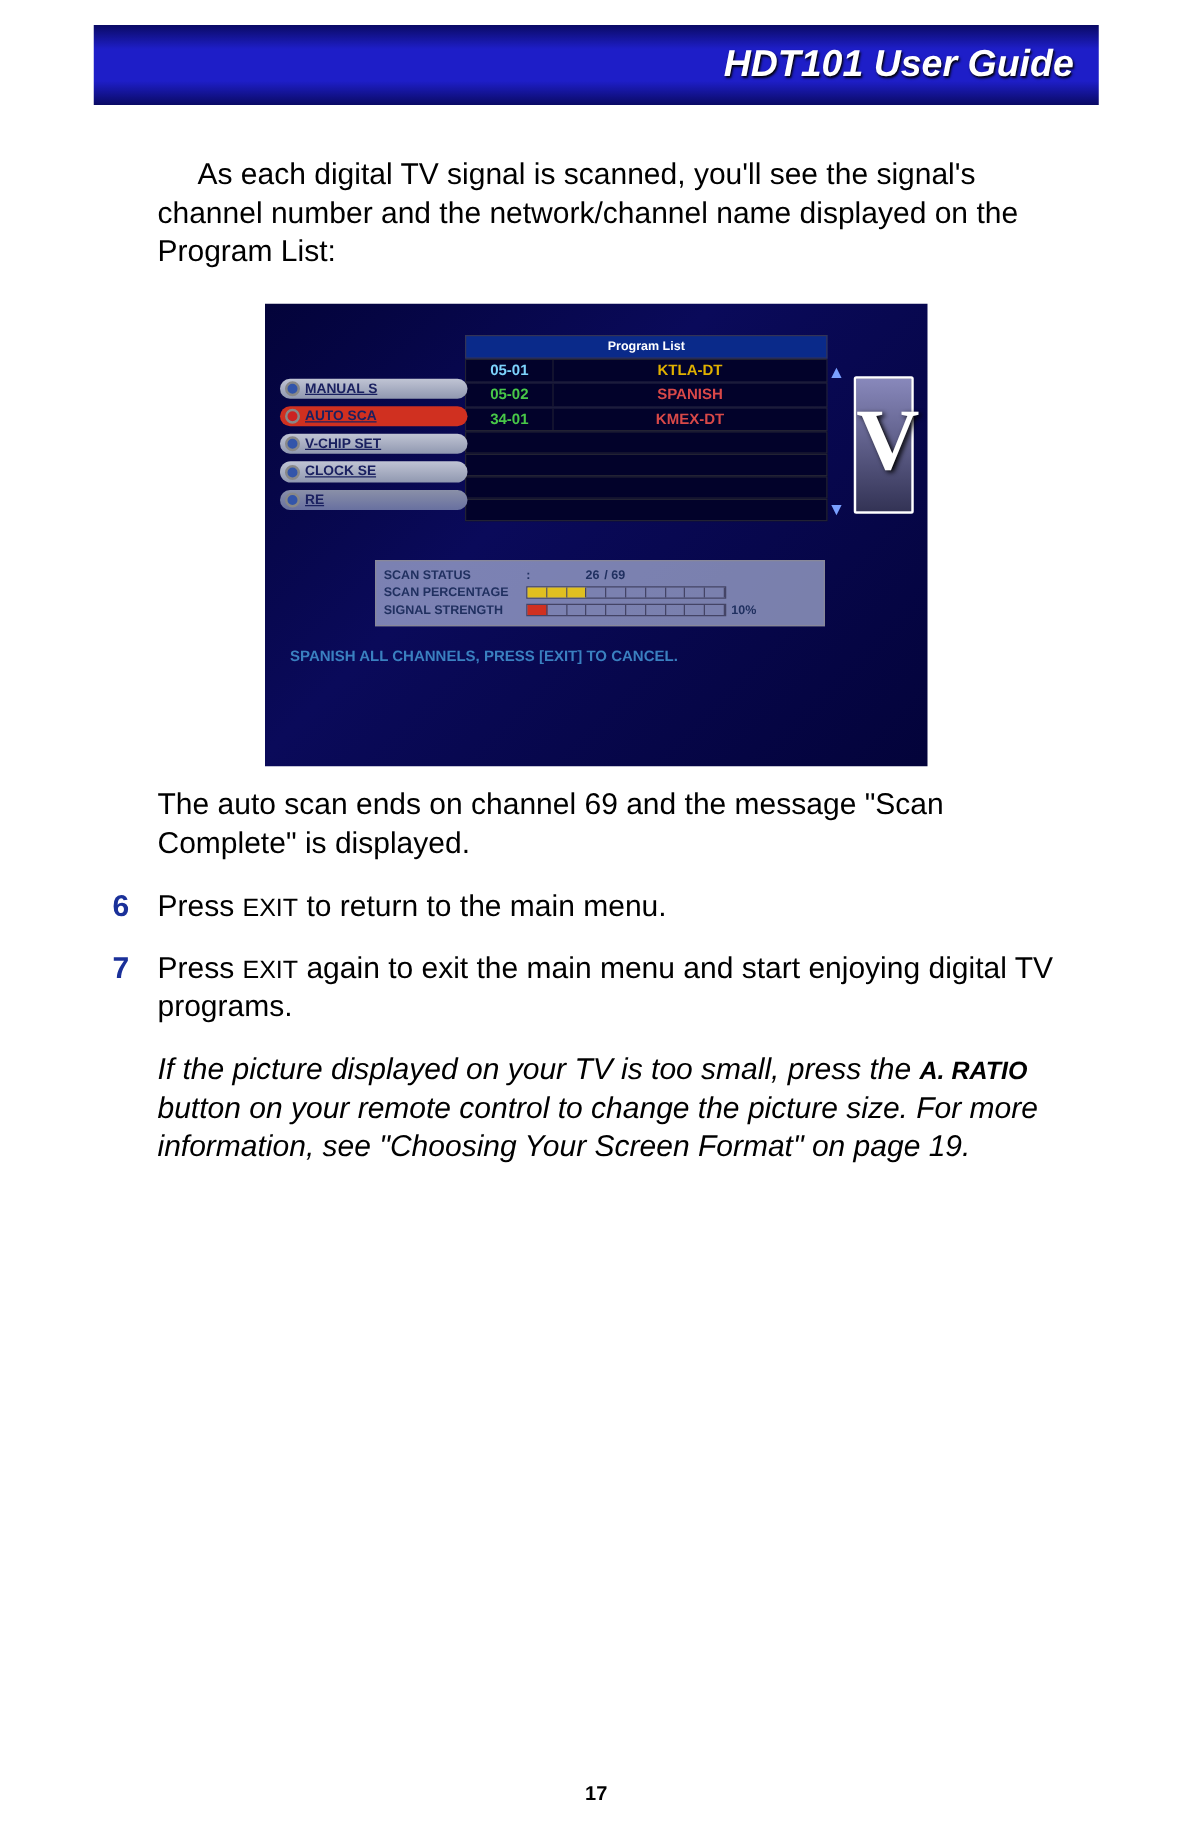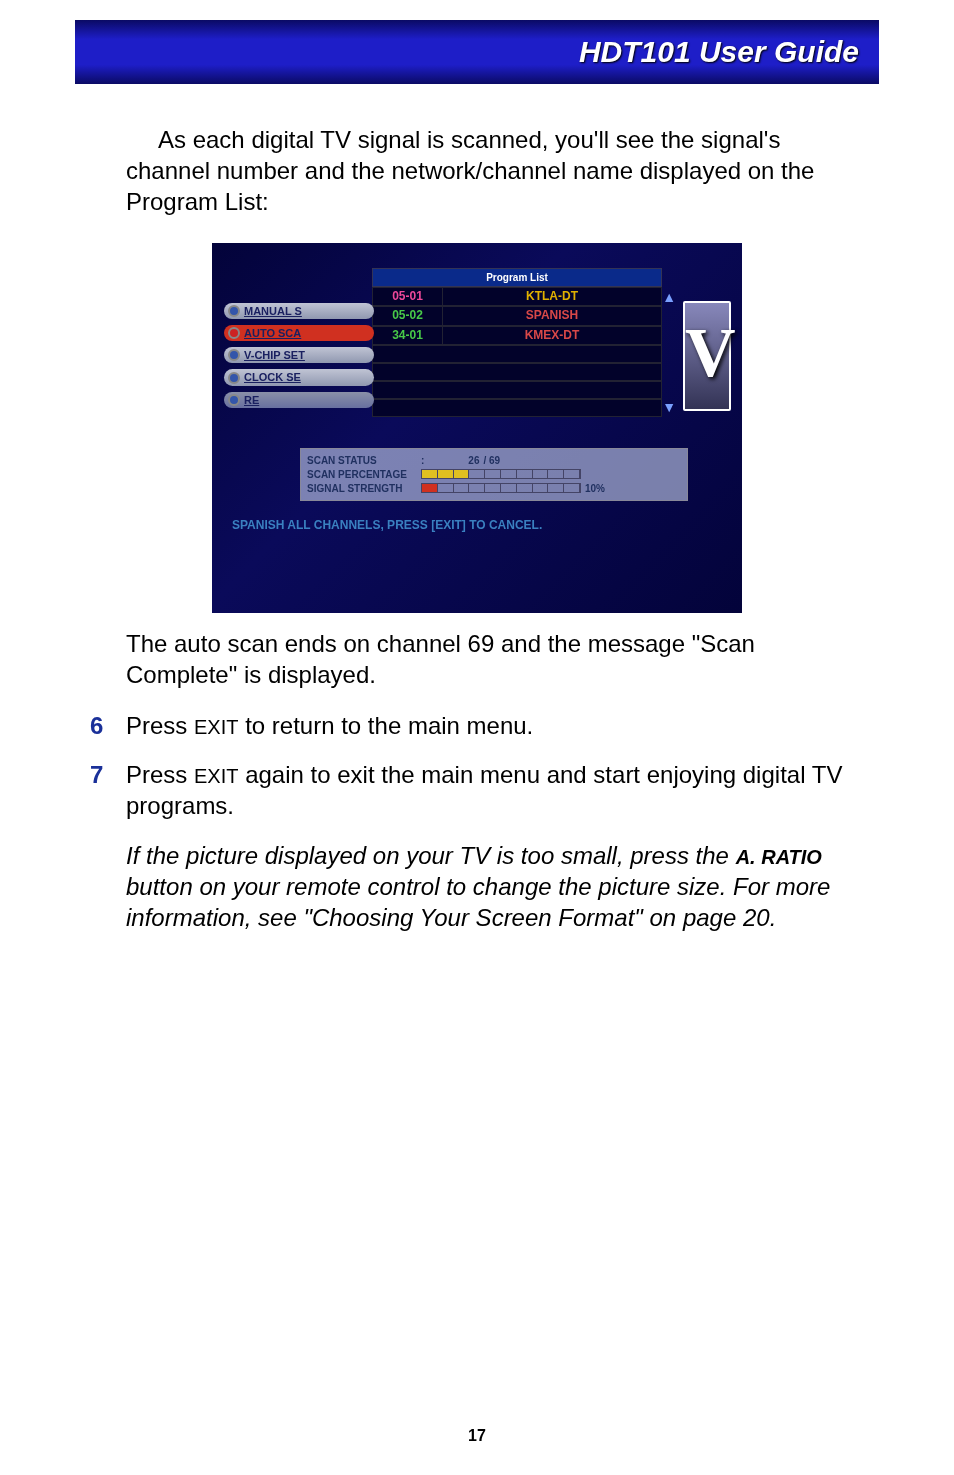--- a/index.html
+++ b/index.html
@@ -86,21 +86,21 @@
   .pl-ch {
     width: 70px;
     text-align: center;
     font-size: 12px;
     font-weight: bold;
     background: #02022a;
     color: #48c848;
     padding: 1px 0;
     border-right:1px solid #223;
   }
-  .pl-ch.first{color:#ec4899;}
+  .pl-ch.first{color:#7dd3fc;}
   .pl-name {
     flex: 1;
     text-align: center;
     font-size: 12px;
     font-weight: bold;
     background: #02022a;
     color: #d84848;
     padding: 1px 0;
   }
   .pl-name.first{color:#e0b000;}
@@ -122,21 +122,21 @@
     font-size:11px;font-weight:bold;
     color:#1a2060;
     overflow:hidden;white-space:nowrap;text-decoration:underline;
   }
   .sm-item.red .sm-dot{background:#cc2222;}
   .sm-item.last{background:linear-gradient(#8a90a8,#6870a0);}
   .sm-dot{width:12px;height:12px;border-radius:50%;background:#3355aa;border:2px solid #888;flex-shrink:0;}
   .scanbox{
     position:absolute;
     left:88px;top:205px;
-    width:388px;
+    width:360px;
     background:rgba(200,210,240,0.6);
     border:1px solid #889;
     padding:4px 6px;
     font-size:10px;font-weight:bold;color:#203060;
   }
   .scan-row{display:flex;align-items:center;gap:4px;margin:1px 0;}
   .scan-lbl{width:110px;}
   .bar{display:flex;height:10px;border:1px solid #446;width:160px;}
   .bar-seg{flex:1;border-right:1px solid #446;}
   .yellow{background:#e0c020;}
@@ -269,17 +269,17 @@
     </li>
     <li class="step">
       <span class="step-num">7</span>
       <span class="step-body">
         <span>Press </span><span class="b">EXIT</span><span> again to exit the main menu and start enjoying digital TV programs.</span>
       </span>
     </li>
   </ol>
 
   <p class="note">
-    <span>If the picture displayed on your TV is too small, press the </span><span class="sc">A. RATIO</span><span> button on your remote control to change the picture size. For more information, see "Choosing Your Screen Format" on page 20.</span>
+    <span>If the picture displayed on your TV is too small, press the </span><span class="sc">A. RATIO</span><span> button on your remote control to change the picture size. For more information, see "Choosing Your Screen Format" on page 19.</span>
   </p>
 </div>
 
 <div class="pagenum">17</div>
 
 </body></html>

